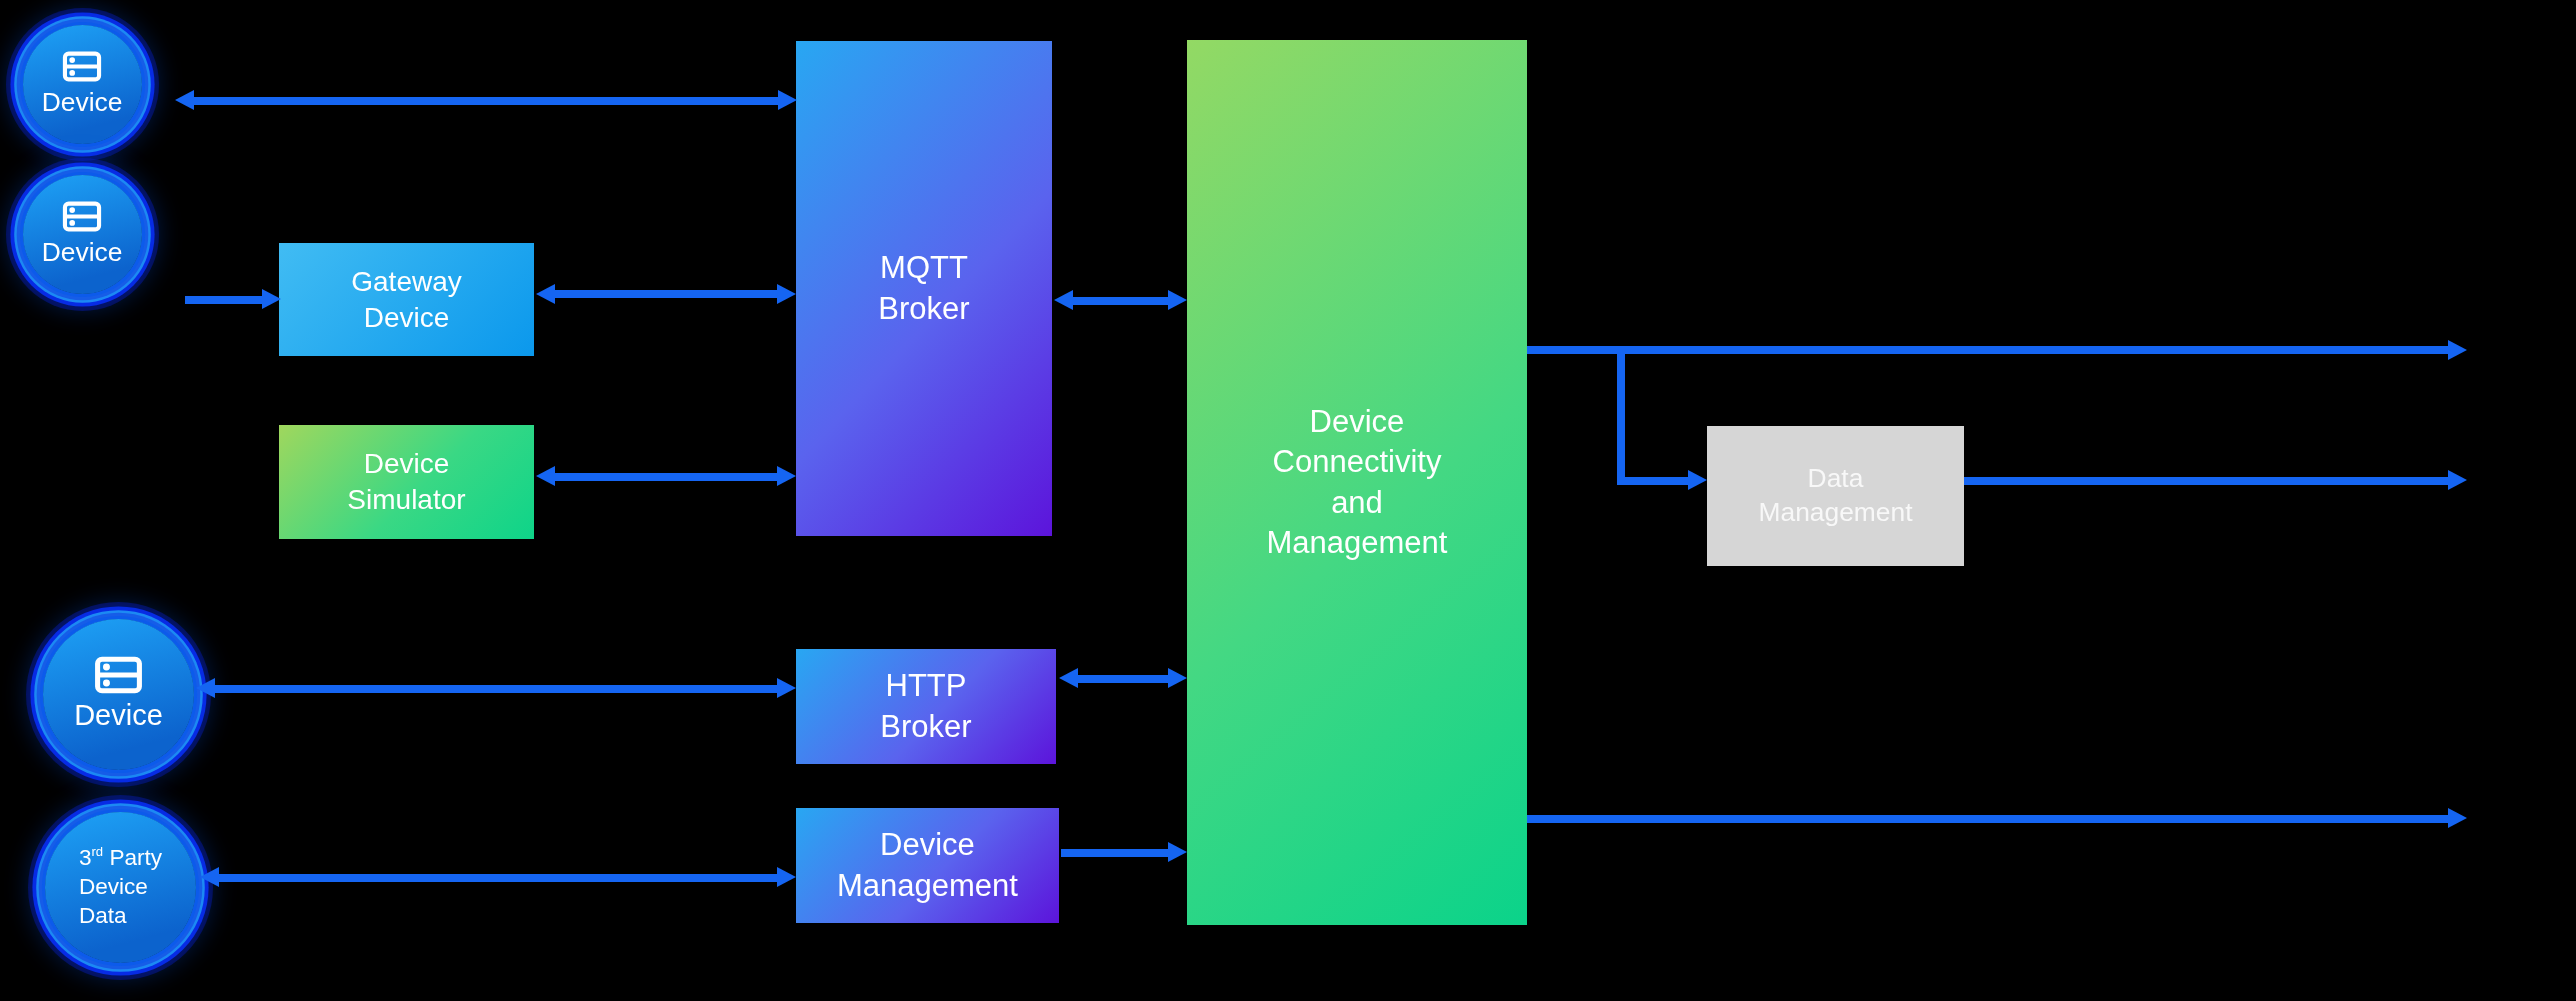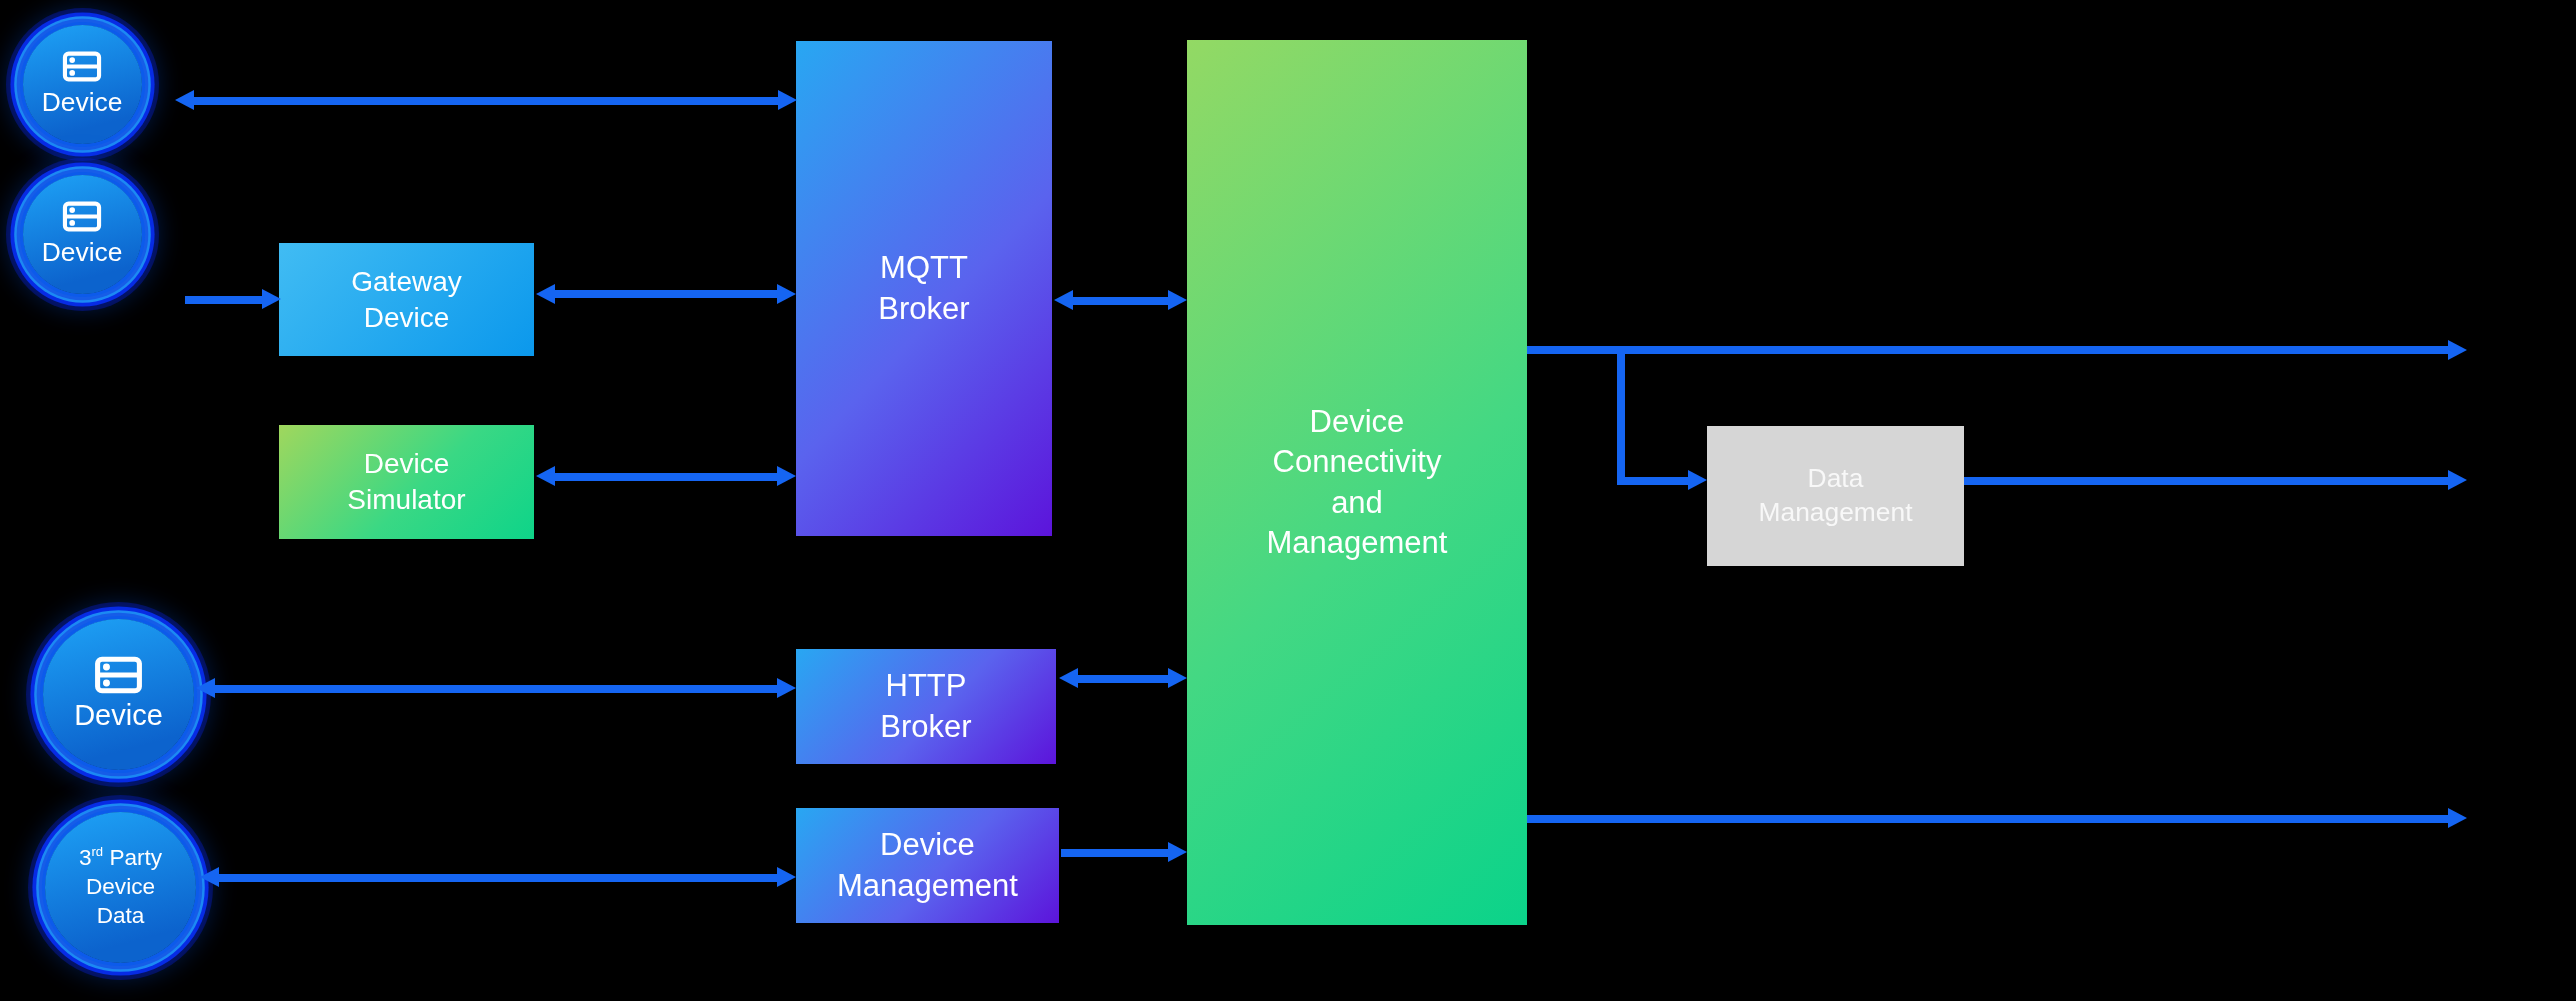--- a/index.html
+++ b/index.html
@@ -26,21 +26,21 @@
       0 0 0 12.6px rgba(8,45,242,0.9),
       0 0 0 17px rgba(8,30,205,0.38),
       0 0 26.4px 14px rgba(0,90,255,0.33);
   }
   .circle .lbl{font-size:26.4px;line-height:1.15;text-align:center;}
   .c-small{width:119px;height:119px;}
   .c-big{width:151px;height:151px;}
   .c-big .lbl{font-size:29px;}
   .icon-server{width:40px;height:31px;margin-bottom:5px;}
   .c-big .icon-server{width:49px;height:38px;}
-  .cloud-lines{font-size:22.6px;line-height:1.28;text-align:center;}
+  .cloud-lines{font-size:22.6px;line-height:1.28;}
   .cloud-lines sup{font-size:0.58em;vertical-align:super;}
   
   .box{
     position:absolute;display:flex;flex-direction:column;
     align-items:center;justify-content:center;text-align:center;
   }
   .box .bl{font-size:28px;line-height:1.27;}
   .grad-cyan  {background:linear-gradient(135deg,#41bcf3 0%,#0b98ec 100%);justify-content:center;}
   .grad-green {background:linear-gradient(135deg,#a0d75d 0%,#3ad884 55%,#0ed489 100%);}
   .grad-violet{background:linear-gradient(133deg,#28a7f2 0%,#5a63ee 55%,#5c14db 100%);}

